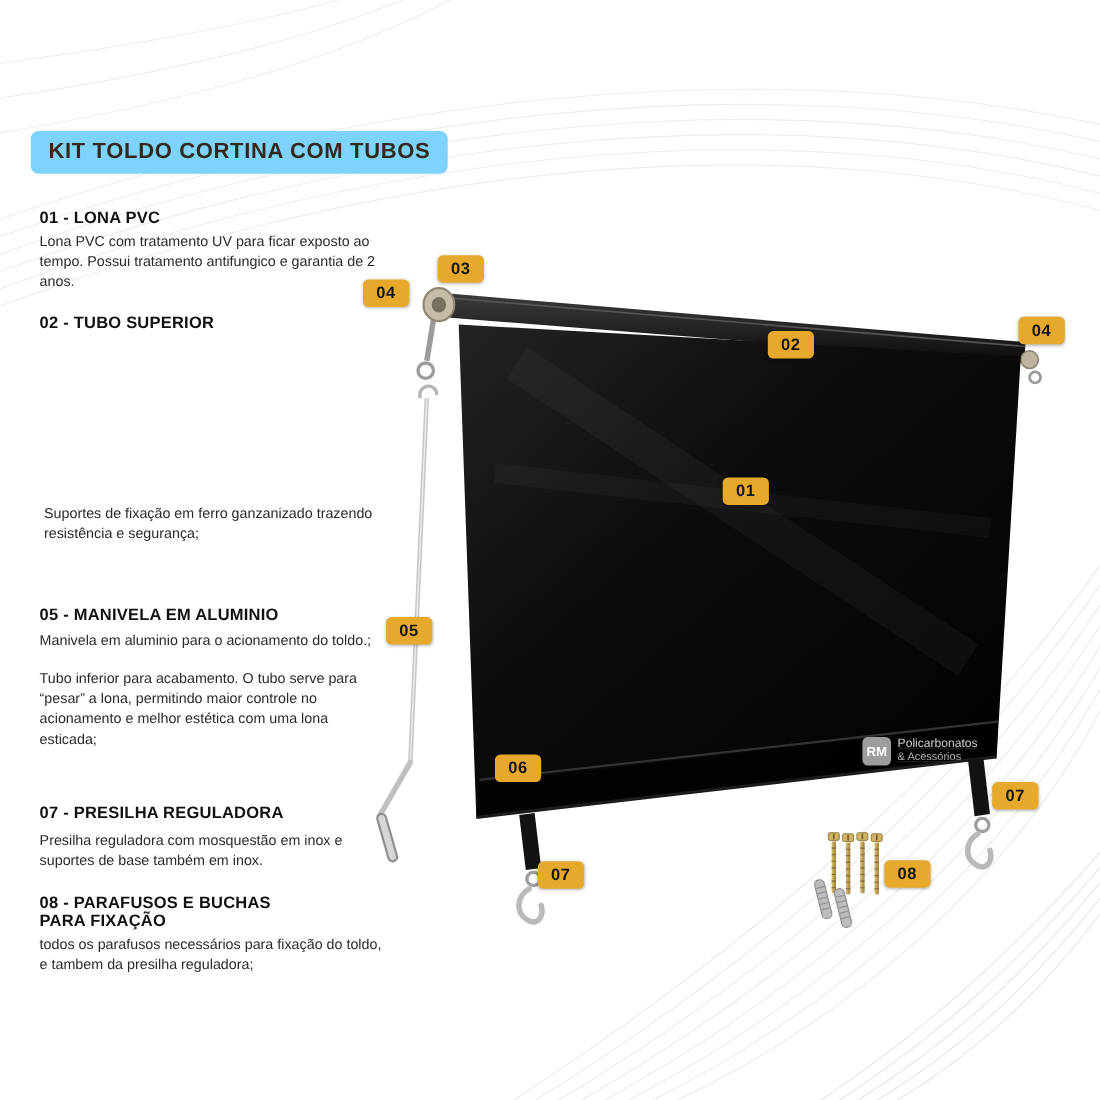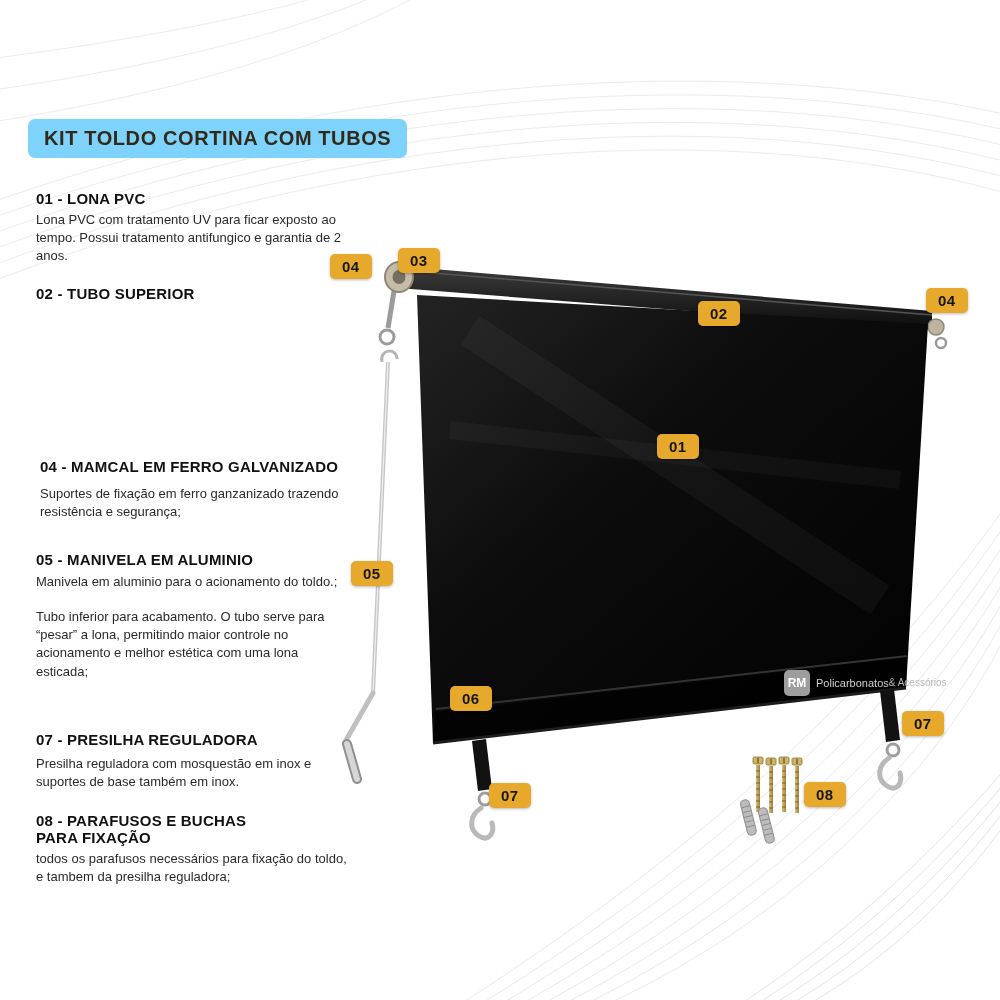--- a/index.html
+++ b/index.html
@@ -39,43 +39,43 @@
   #item-08{top:812px;width:320px}  #item-08 h3{margin-bottom:4px;width:245px}
 
   
   .badge{
     position:absolute;z-index:5;
     background:#E7A92C;color:#161616;
     font-size:15px;font-weight:bold;letter-spacing:.5px;
     padding:4px 12px;border-radius:5px;
     box-shadow:0 1px 3px rgba(0,0,0,.28);
   }
-  #badge-03{left:398px;top:248px}
+  #badge-03{left:398px;top:232px}
   #badge-04l{left:330px;top:254px}
   #badge-02{left:698px;top:301px}
   #badge-04r{left:926px;top:288px}
   #badge-01{left:657px;top:434px}
   #badge-05{left:351px;top:561px}
   #badge-06{left:450px;top:686px}
   #badge-07r{left:902px;top:711px}
   #badge-07b{left:489px;top:783px}
   #badge-08{left:804px;top:782px}
 
   
   .watermark{
     position:absolute;left:784px;top:670px;z-index:2;
-    display:flex;align-items:center;gap:6px;
+    display:flex;align-items:flex-start;gap:6px;
   }
   .watermark .rm-box{
     width:26px;height:26px;border-radius:5px;
     background:rgba(185,185,185,.85);
     display:flex;align-items:center;justify-content:center;
     color:#fff;font-weight:bold;font-size:12px;
   }
-  .watermark .wm-lines{display:flex;flex-direction:row;line-height:1.15;}
+  .watermark .wm-lines{display:flex;flex-direction:column;line-height:1.15;text-decoration:underline;}
   .watermark .wm-l1{color:#cfcfcf;font-size:11px;}
   .watermark .wm-l2{color:#b5b5b5;font-size:10px;}
 </style>
 </head>
 <body>
 
 <svg class="layer" style="z-index:0" viewBox="0 0 1000 1000" width="1000" height="1000">
   <g stroke="#ececec" fill="none" stroke-width="1">
     <path d="M -30 210 C 300 90 700 40 1030 120"></path>
     <path d="M -30 226 C 300 104 700 52 1030 136"></path>
@@ -210,21 +210,20 @@
 <div class="item" id="item-01">
   <h3>01 - LONA PVC</h3>
   <p>Lona PVC com tratamento UV para ficar exposto ao tempo. Possui tratamento antifungico e garantia de 2 anos.</p>
 </div>
 <div class="item" id="item-02">
   <h3>02 - TUBO SUPERIOR</h3>
 </div>
 <div class="item" id="item-03">
 </div>
 <div class="item" id="item-04">
-  <h3>04 - MAMCAL  EM FERRO GALVANIZADO</h3>
   <p>Suportes de fixação em ferro ganzanizado trazendo resistência e segurança;</p>
 </div>
 <div class="item" id="item-05">
   <h3>05 - MANIVELA EM ALUMINIO</h3>
   <p>Manivela em aluminio para o acionamento do toldo.;</p>
 </div>
 <div class="item" id="item-06">
   <p>Tubo inferior para acabamento. O tubo serve para “pesar” a lona, permitindo maior controle no acionamento e melhor estética com uma lona esticada;</p>
 </div>
 <div class="item" id="item-07">

